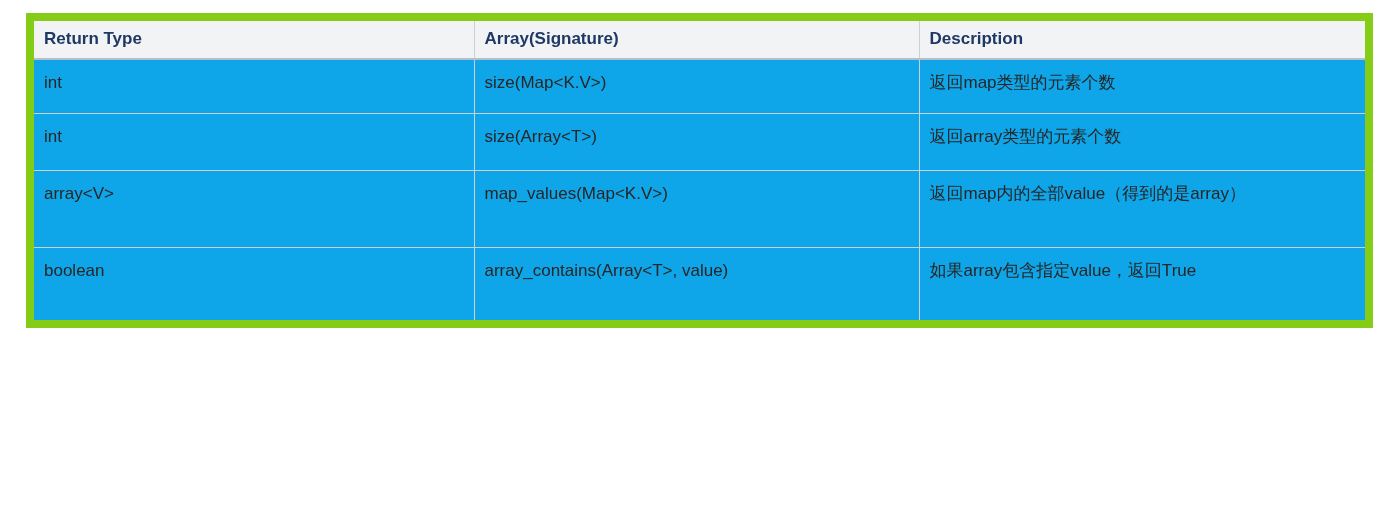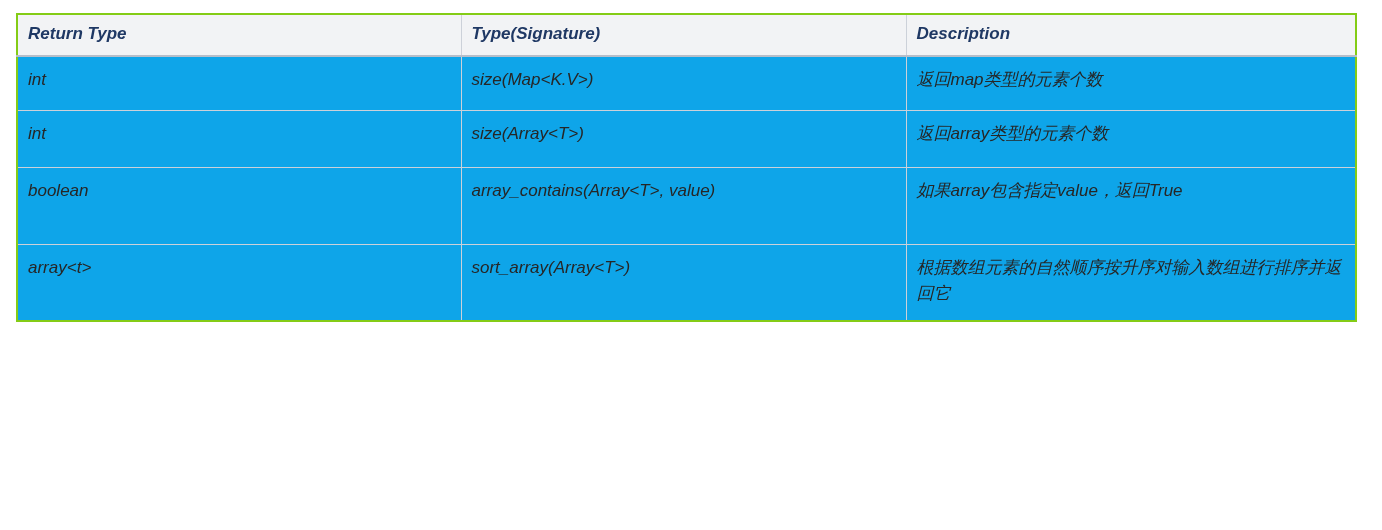--- a/index.html
+++ b/index.html
@@ -13,29 +13,28 @@
     overflow: hidden;
   }
   .page {
     position: relative;
     width: 1382px;
     height: 530px;
     background: #ffffff;
   }
   table.func-table {
     position: absolute;
-    left: 16px;
+    left: 26px;
     top: 13px;
     width: 1339px;
     border-collapse: collapse;
     table-layout: fixed;
-    border: 2px solid #84cc16;
+    border: 8px solid #84cc16;
     font-size: 17px;
     color: #262626;
-    font-style: italic;
   }
   table.func-table col.c1 { width: 444px; }
   table.func-table col.c2 { width: 445px; }
   table.func-table col.c3 { width: 450px; }
   table.func-table th {
     background: #f2f3f5;
     color: #1f3864;
     font-weight: bold;
     text-align: left;
     vertical-align: middle;
@@ -66,40 +65,40 @@
 <div class="page">
   <table class="func-table">
     <colgroup>
       <col class="c1">
         <col class="c2">
         <col class="c3">
     </colgroup>
     <thead>
       <tr>
         <th>Return Type</th>
-        <th>Type(Signature)</th>
+        <th>Array(Signature)</th>
         <th>Description</th>
       </tr>
     </thead>
     <tbody>
       <tr>
         <td>int</td>
         <td>size(Map&lt;K.V&gt;)</td>
         <td>返回map类型的元素个数</td>
       </tr>
       <tr>
         <td>int</td>
         <td>size(Array&lt;T&gt;)</td>
         <td>返回array类型的元素个数</td>
       </tr>
       <tr>
+        <td>array&lt;V&gt;</td>
+        <td>map_values(Map&lt;K.V&gt;)</td>
+        <td>返回map内的全部value（得到的是array）</td>
+      </tr>
+      <tr>
         <td>boolean</td>
         <td>array_contains(Array&lt;T&gt;, value)</td>
         <td>如果array包含指定value，返回True</td>
-      </tr>
-      <tr>
-        <td>array&lt;t&gt;</td>
-        <td>sort_array(Array&lt;T&gt;)</td>
-        <td>根据数组元素的自然顺序按升序对输入数组进行排序并返回它</td>
       </tr>
     </tbody>
   </table>
 </div>
 
 </body></html>

